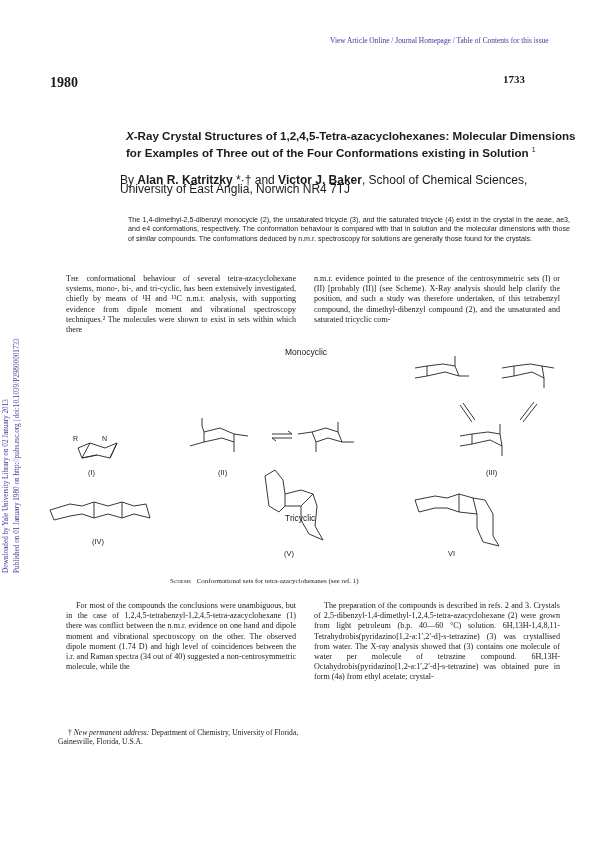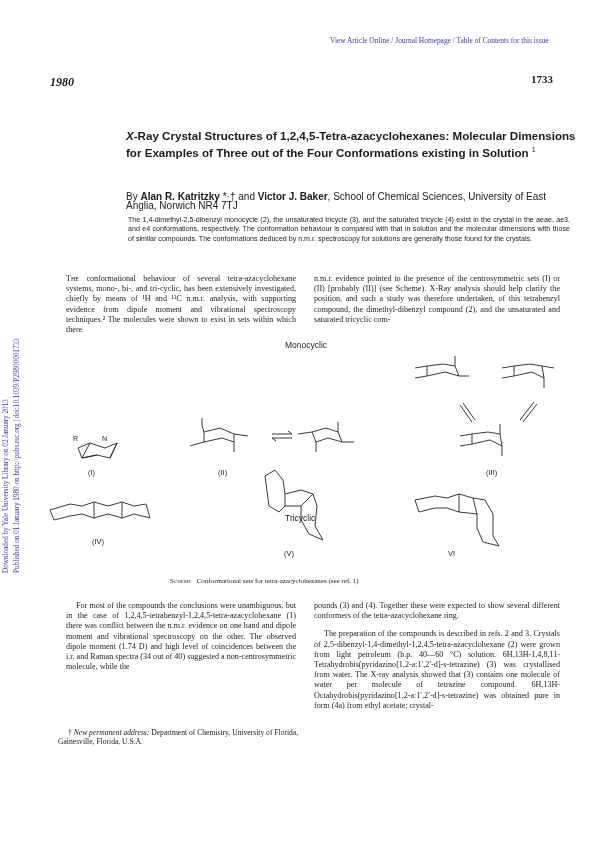--- a/index.html
+++ b/index.html
@@ -1,24 +1,24 @@
 <!DOCTYPE html>
 <html><head>
 <meta charset="utf-8">
 <style>
   html, body { margin: 0; padding: 0; background: #ffffff; }
   body { width: 600px; height: 850px; position: relative; overflow: hidden; font-family: "Liberation Serif", serif; color: #1a1a1a; }
   .abs { position: absolute; }
   .toplinks { left: 330px; top: 36px; font-size: 7.4px; color: #3a3a9a; white-space: nowrap; }
   .toplinks span { cursor: pointer; }
-  .pageyear { left: 50px; top: 75px; font-size: 12px; font-weight: bold; font-style: italic; }
-  .pagenum { left: 503px; top: 73px; font-size: 11px; font-weight: bold; margin-left: 28px; }
+  .pageyear { left: 50px; top: 75px; font-size: 14px; font-weight: bold; }
+  .pagenum { left: 503px; top: 73px; font-size: 11px; font-weight: bold; }
   .title { left: 126px; top: 129px; width: 450px; font-family: "Liberation Sans", sans-serif; font-size: 11.6px; font-weight: bold; line-height: 13.6px; }
   .title i { font-style: italic; }
-  .authors { left: 126px; top: 176px; width: 450px; font-family: "Liberation Sans", sans-serif; font-size: 10px; line-height: 9.4px; margin-top: 16px; }
+  .authors { left: 120px; top: 176px; width: 450px; font-family: "Liberation Sans", sans-serif; font-size: 12px; line-height: 9.4px; }
   .authors .indent { padding-left: 14px; display: block; }
   .authors b { font-weight: bold; }
   .abstract { left: 128px; top: 216px; width: 442px; font-family: "Liberation Sans", sans-serif; font-size: 7.1px; line-height: 9.3px; text-align: justify; }
   .col { font-size: 8.1px; line-height: 10.2px; text-align: justify; }
   .col p { margin: 8px; }
   .col1top { left: 58px; top: 266px; width: 246px; }
   .col2top { left: 306px; top: 266px; width: 262px; }
   .sc { font-variant: small-caps; }
   .side { font-size: 7.2px; color: #3a3a9a; white-space: nowrap; transform-origin: left top; transform: rotate(-90deg); }
   .side1 { left: 2px; top: 573px; }
@@ -56,21 +56,21 @@
 
 <div class="abs abstract">The 1,4-dimethyl-2,5-dibenzyl monocycle (2), the unsaturated tricycle (3), and the saturated tricycle (4) exist in the crystal in the aeae, ae3, and e4 conformations, respectively. The conformation behaviour is compared with that in solution and the molecular dimensions with those of similar compounds. The conformations deduced by n.m.r. spectroscopy for solutions are generally those found for the crystals.</div>
 
 <div class="abs col col1top">
   <p><span class="sc">The</span><span> conformational behaviour of several tetra-azacyclohexane systems, mono-, bi-, and tri-cyclic, has been extensively investigated, chiefly by means of ¹H and ¹³C n.m.r. analysis, with supporting evidence from dipole moment and vibrational spectroscopy techniques.² The molecules were shown to exist in sets within which there</span></p>
 </div>
 <div class="abs col col2top">
   <p>n.m.r. evidence pointed to the presence of the centrosymmetric sets (I) or (II) [probably (II)] (see Scheme). X-Ray analysis should help clarify the position, and such a study was therefore undertaken, of this tetrabenzyl compound, the dimethyl-dibenzyl compound (2), and the unsaturated and saturated tricyclic com-</p>
 </div>
 
-<div class="abs scheme-label" style="left:285px;top:340px;">Monocyclic</div>
+<div class="abs scheme-label" style="left:285px;top:347px;">Monocyclic</div>
 <div class="abs scheme-label" style="left:285px;top:473px;margin-top:40px;">Tricyclic</div>
 
 <svg class="abs scheme-svg" width="540" height="250" viewBox="0 0 540 250" style="font-family:'Liberation Sans',sans-serif;font-size:7px;">
   <g stroke="#222" stroke-width="0.9" fill="none">
 
     <g transform="translate(30,110)">
       <path d="M8 8 L20 3 L35 8 L47 3 M8 8 L12 18 L27 15 L40 18 L47 3 M12 18 L27 15"></path>
       <path d="M20 3 L12 18 M47 3 L40 18"></path>
     </g>
 
@@ -123,19 +123,18 @@
 </svg>
 
 <div class="abs caption">
   <span class="sc">Scheme</span>&nbsp;&nbsp;&nbsp;<span>Conformational sets for tetra-azacyclohexanes (see ref. 1)</span>
 </div>
 
 <div class="abs col col1mid">
   <p class="indent-p">For most of the compounds the conclusions were unambiguous, but in the case of 1,2,4,5-tetrabenzyl-1,2,4,5-tetra-azacyclohexane (1) there was conflict between the n.m.r. evidence on one hand and dipole moment and vibrational spectroscopy on the other. The observed dipole moment (1.74 D) and high level of coincidences between the i.r. and Raman spectra (34 out of 40) suggested a non-centrosymmetric molecule, while the</p>
 </div>
 <div class="abs col col2mid">
-  <p>pounds (3) and (4). Together these were expected to show several different conformers of the tetra-azacyclohexane ring.</p>
   <p class="indent-p">The preparation of the compounds is described in refs. 2 and 3. Crystals of 2,5-dibenzyl-1,4-dimethyl-1,2,4,5-tetra-azacyclohexane (2) were grown from light petroleum (b.p. 40—60 °C) solution. 6H,13H-1,4,8,11-Tetrahydrobis(pyridazino[1,2-a:1′,2′-d]-s-tetrazine) (3) was crystallised from water. The X-ray analysis showed that (3) contains one molecule of water per molecule of tetrazine compound. 6H,13H-Octahydrobis(pyridazino[1,2-a:1′,2′-d]-s-tetrazine) was obtained pure in form (4a) from ethyl acetate; crystal-</p>
 </div>
 
 <div class="abs footnote">
   <span style="padding-left:10px">† </span><i>New permanent address:</i><span> Department of Chemistry, University of Florida, Gainesville, Florida, U.S.A.</span>
 </div>
 
 </body></html>

